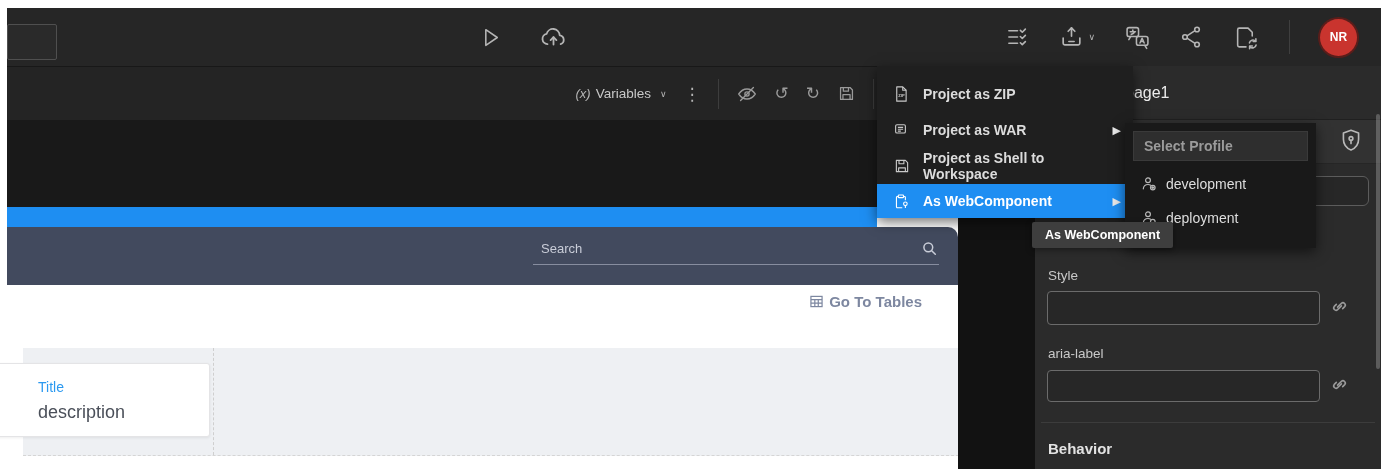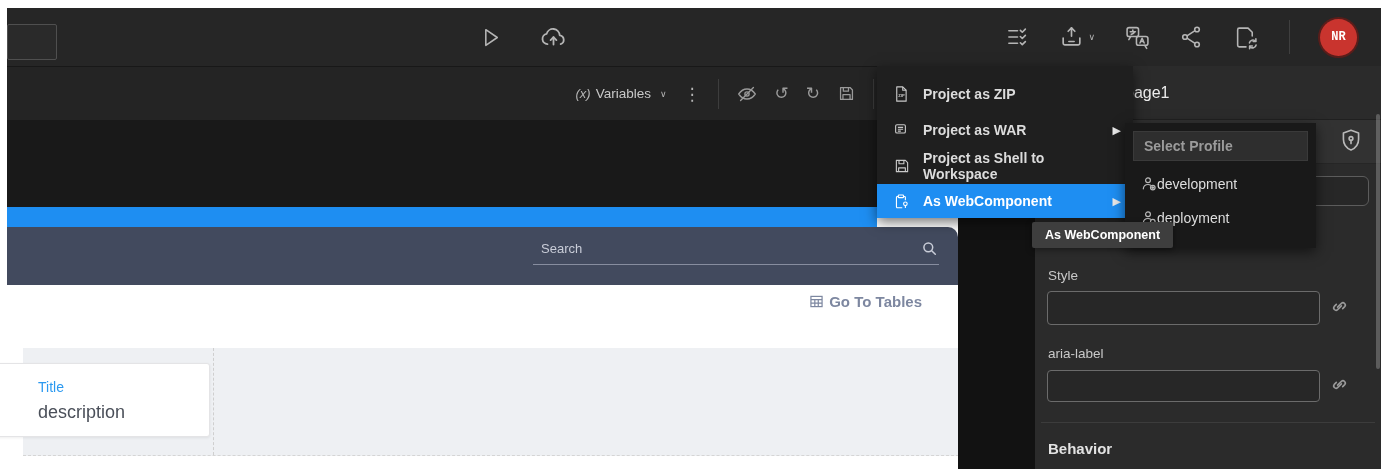--- a/index.html
+++ b/index.html
@@ -8,21 +8,21 @@
   .app { position:relative; width:1381px; height:469px; background:#fff; overflow:hidden; }
 
   
   .topbar { position:absolute; left:7px; top:8px; width:1374px; height:58px; background:#262626; }
   .tb-box { position:absolute; left:0; top:16px; width:50px; height:36px; background:#2a2a2a;
             border:1px solid #4f4f4f; border-radius:2px; color:#ddd; }
   .tb-center { position:absolute; left:471px; top:0; height:100%; display:flex; align-items:center; gap:36px; color:#b5b5b5; }
   .tb-right { position:absolute; right:24px; top:0; height:100%; display:flex; align-items:center; gap:30px; color:#b5b5b5; }
   .vsep { width:1px; height:34px; background:#3f3f3f; }
   .avatar { width:37px; height:37px; border-radius:50%; background:#c9342e; box-shadow:0 0 0 2px #5a1d1a;
-            color:#fff; font-size:12px; font-weight:bold; display:flex; align-items:center; justify-content:center;font-family:Liberation Mono, monospace; }
+            color:#fff; font-size:12px; font-weight:bold; display:flex; align-items:center; justify-content:center; }
   .chev { font-family:"DejaVu Sans",sans-serif; font-size:9px; color:#b5b5b5; margin-left:4px; }
 
   
   .toolbar { position:absolute; left:7px; top:66px; width:951px; height:54px; background:#242424; border-top:1px solid #181818; }
   .tabs { position:absolute; left:28px; top:0; height:100%; display:flex; align-items:center; gap:26px; }
   .tab { color:#d2d2d2; font-size:14.5px; cursor:default; }
   .tb2-right { position:absolute; right:84px; top:0; height:100%; display:flex; align-items:center; gap:17px; color:#9a9a9a; }
   .vars { display:flex; align-items:center; gap:5px; color:#c9c9c9; font-size:13.5px; }
   .vars .fx { font-style:italic; font-size:13px; color:#b5b5b5; }
   .kebab { font-family:"DejaVu Sans",sans-serif; font-size:17px; color:#b5b5b5; }
@@ -71,21 +71,21 @@
   .em-item .em-ico { color:#c9c9c9; display:flex; }
   .em-arrow { margin-left:auto; font-family:"DejaVu Sans",sans-serif; font-size:11px; color:#e8e8e8; }
   .em-item.active { background:#1e8ef2; color:#fff; height:34px; }
   .em-item.active .em-ico { color:#fff; }
 
   
   .submenu { position:absolute; left:1125px; top:123px; width:191px; height:125px; background:#191919;
              box-shadow:0 4px 12px rgba(0,0,0,.55); z-index:45; }
   .sm-header { margin:8px 8px 6px 8px; height:30px; line-height:28px; background:#2e2e2e; border:1px solid #3a3a3a;
                color:#9b9b9b; font-size:14px; font-weight:bold; padding-left:10px; }
-  .sm-item { height:34px; display:flex; align-items:center; padding-left:16px; color:#dedede; font-size:14px; cursor:pointer; }
+  .sm-item { height:34px; display:flex; align-items:center; padding-left:16px; gap:9px; color:#dedede; font-size:14px; cursor:pointer; }
   .sm-item .sm-ico { color:#b9b9b9; display:flex; }
 
   
   .tooltip { position:absolute; left:1032px; top:222px; height:26px; padding:0 13px; background:#3e3e3e; border-radius:2px;
              color:#fff; font-size:12.5px; font-weight:bold; display:flex; align-items:center; z-index:60;
              box-shadow:0 2px 6px rgba(0,0,0,.4); }
 
   svg { display:block; }
 </style>
 </head>

